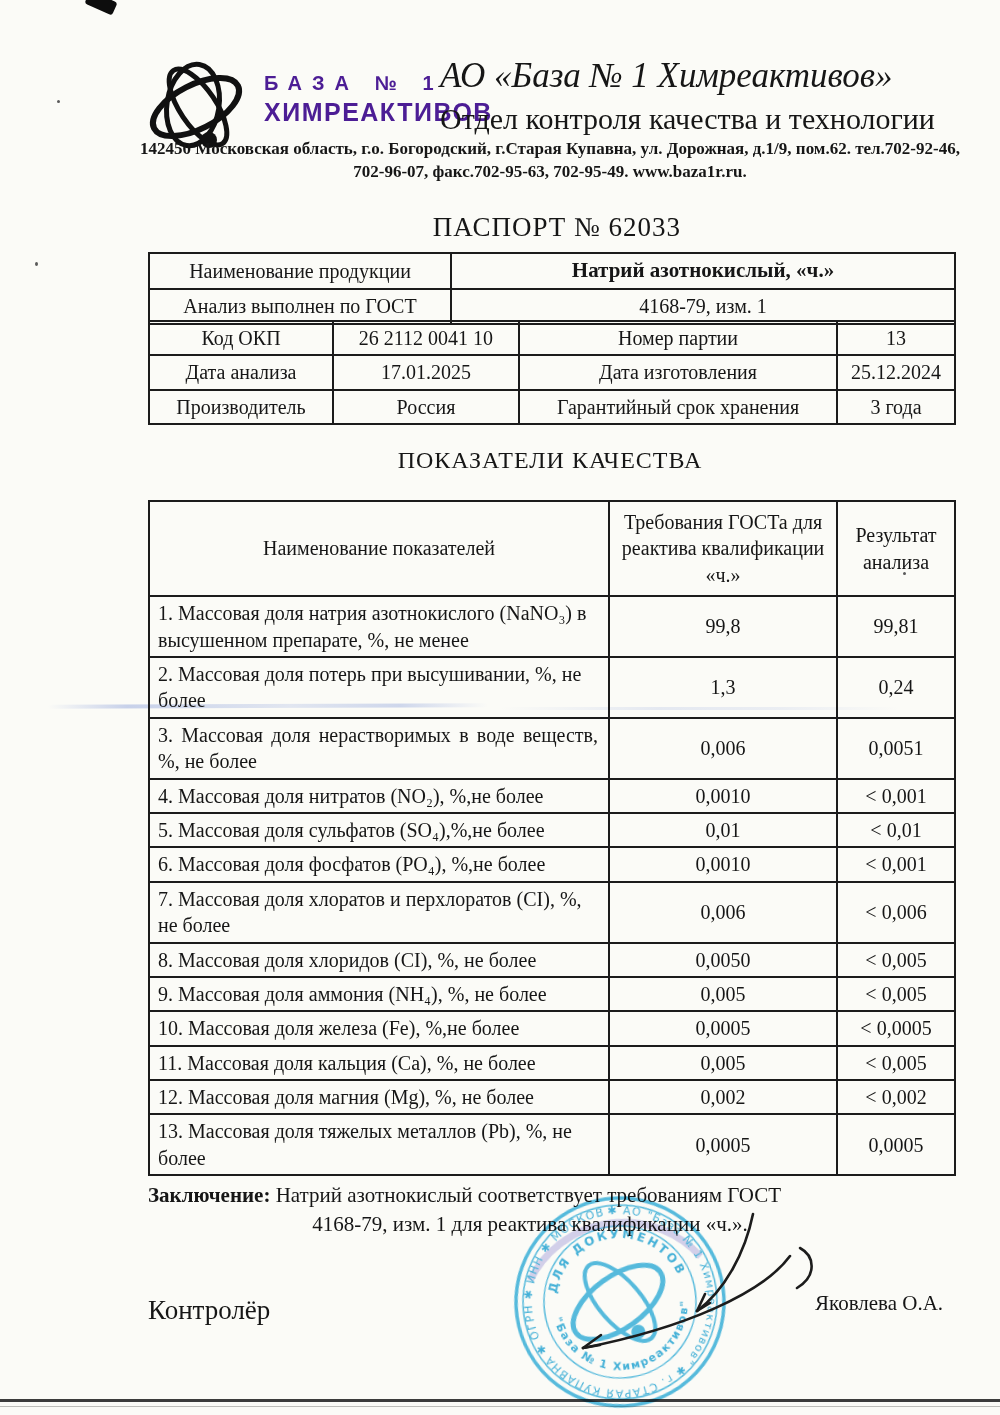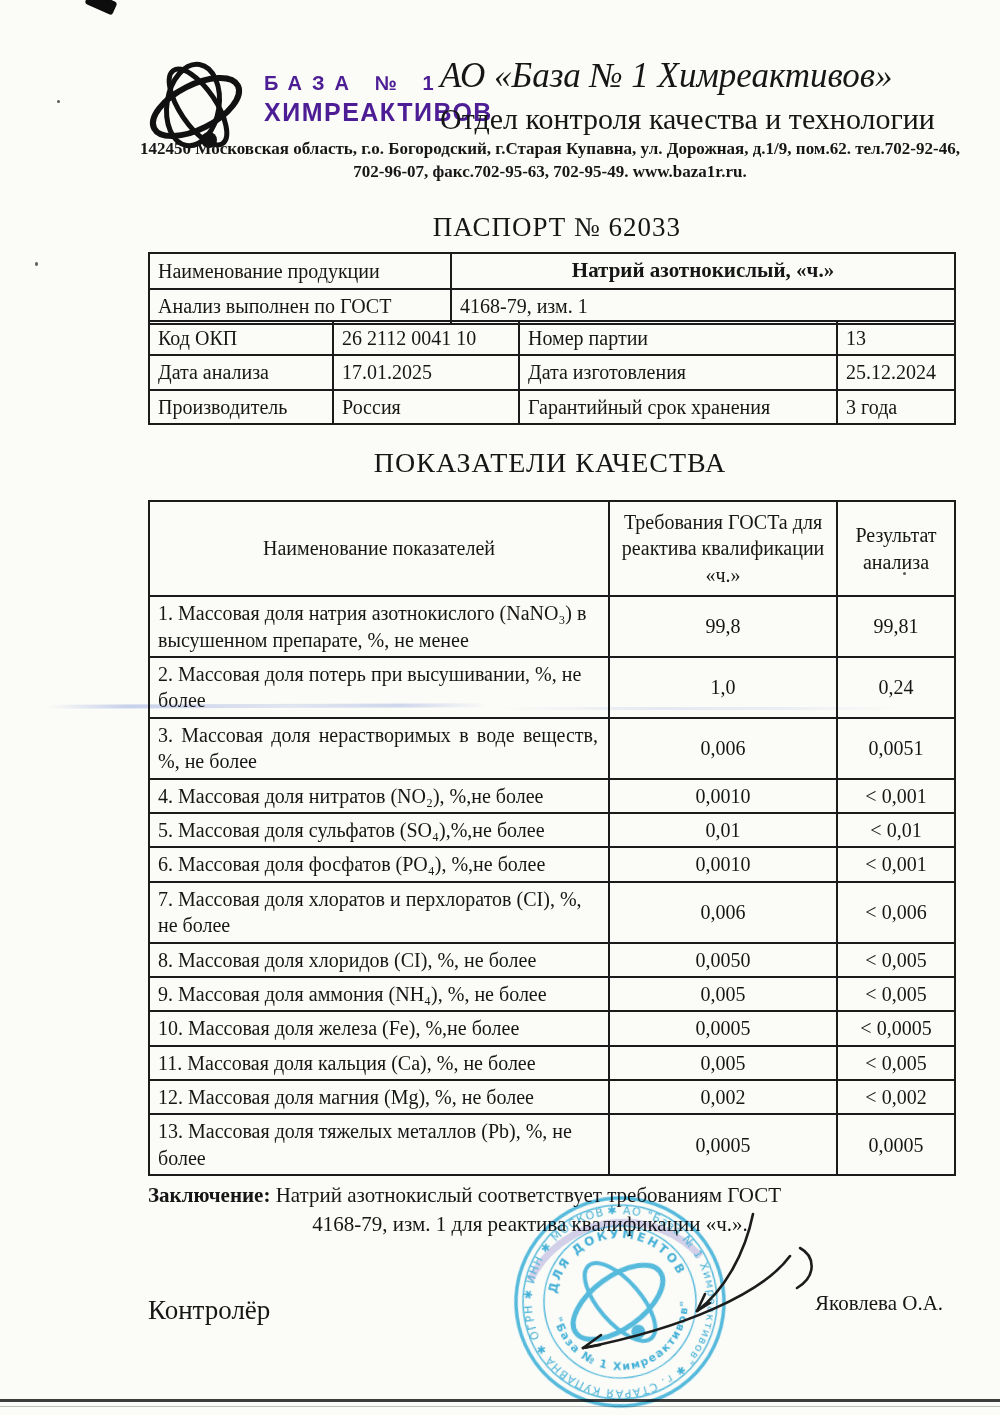--- a/index.html
+++ b/index.html
@@ -18,40 +18,40 @@
   .logo-l2{font-size:25px;letter-spacing:1.5px;margin-top:3px;white-space:nowrap;}
   .company{left:440px;top:56px;font-size:35px;white-space:nowrap;font-style:italic;}
   .dept{left:440px;top:102px;font-size:30px;white-space:nowrap;}
   .addr1{left:550px;top:139px;font-size:17px;font-weight:600;}
   .addr2{left:550px;top:162px;font-size:17px;font-weight:600;}
   .passport-title{left:557px;top:212px;font-size:27px;letter-spacing:1px;}
 
   
   table{border-collapse:collapse;table-layout:fixed;}
   td,th{border:2px solid #1b1b1b;font-size:20px;line-height:1.32;vertical-align:middle;
-        padding:3px 8px;font-weight:normal;overflow:hidden;}
+        padding:3px 8px;font-weight:normal;overflow:hidden;text-align:center;}
   .t1{left:148px;top:252px;width:806px;}
   .t1 tr{height:35px;}
   .t2{left:148px;top:320px;width:806px;}
   .t2 tr{height:33px;}
   .prod-val{text-align:center;font-weight:bold;font-size:21px;margin-top:7px;}
   .tq{left:148px;top:500px;width:806px;}
   .tq thead tr{height:95px;}
   .tq th{text-align:center;font-size:20px;}
   .tq tbody tr:nth-child(1){height:61px;}
   .tq tbody tr:nth-child(2){height:58px;}
   .tq tbody tr:nth-child(3){height:57px;}
   .tq tbody tr:nth-child(4),.tq tbody tr:nth-child(5),.tq tbody tr:nth-child(6),
   .tq tbody tr:nth-child(8),.tq tbody tr:nth-child(9),.tq tbody tr:nth-child(10),
   .tq tbody tr:nth-child(11),.tq tbody tr:nth-child(12){height:30px;}
   .tq tbody tr:nth-child(7),.tq tbody tr:nth-child(13){height:55px;}
   .name-cell{text-align:left;padding-left:8px;padding-right:10px;}
   .justify{text-align:justify;text-align-last:left;}
   .val-cell{text-align:center;}
-  .quality-title{left:550px;top:447px;font-size:28px;letter-spacing:1px;}
+  .quality-title{left:550px;top:447px;font-size:24px;letter-spacing:1px;}
 
   
   .concl1{left:148px;top:1183px;font-size:21px;white-space:nowrap;}
   .concl-label{font-weight:bold;}
   .concl2{left:530px;top:1212px;font-size:21px;}
   .controller{left:148px;top:1295px;font-size:27px;}
   .signer{left:815px;top:1291px;font-size:21px;}
 
   
   .stamp{left:504px;top:1186px;width:232px;height:232px;mix-blend-mode:multiply;
@@ -163,21 +163,21 @@
       </tr>
     </thead>
     <tbody>
       <tr>
         <td class="name-cell">1. Массовая доля натрия азотнокислого (NaNO₃) в высушенном препарате, %, не менее</td>
         <td class="val-cell">99,8</td>
         <td class="val-cell">99,81</td>
       </tr>
       <tr>
         <td class="name-cell">2. Массовая доля потерь при высушивании, %, не более</td>
-        <td class="val-cell">1,0</td>
+        <td class="val-cell">1,3</td>
         <td class="val-cell">0,24</td>
       </tr>
       <tr>
         <td class="name-cell justify">3. Массовая доля нерастворимых в воде веществ, %, не более</td>
         <td class="val-cell">0,006</td>
         <td class="val-cell">0,0051</td>
       </tr>
       <tr>
         <td class="name-cell">4. Массовая доля нитратов (NO₂), %,не более</td>
         <td class="val-cell">0,0010</td>

